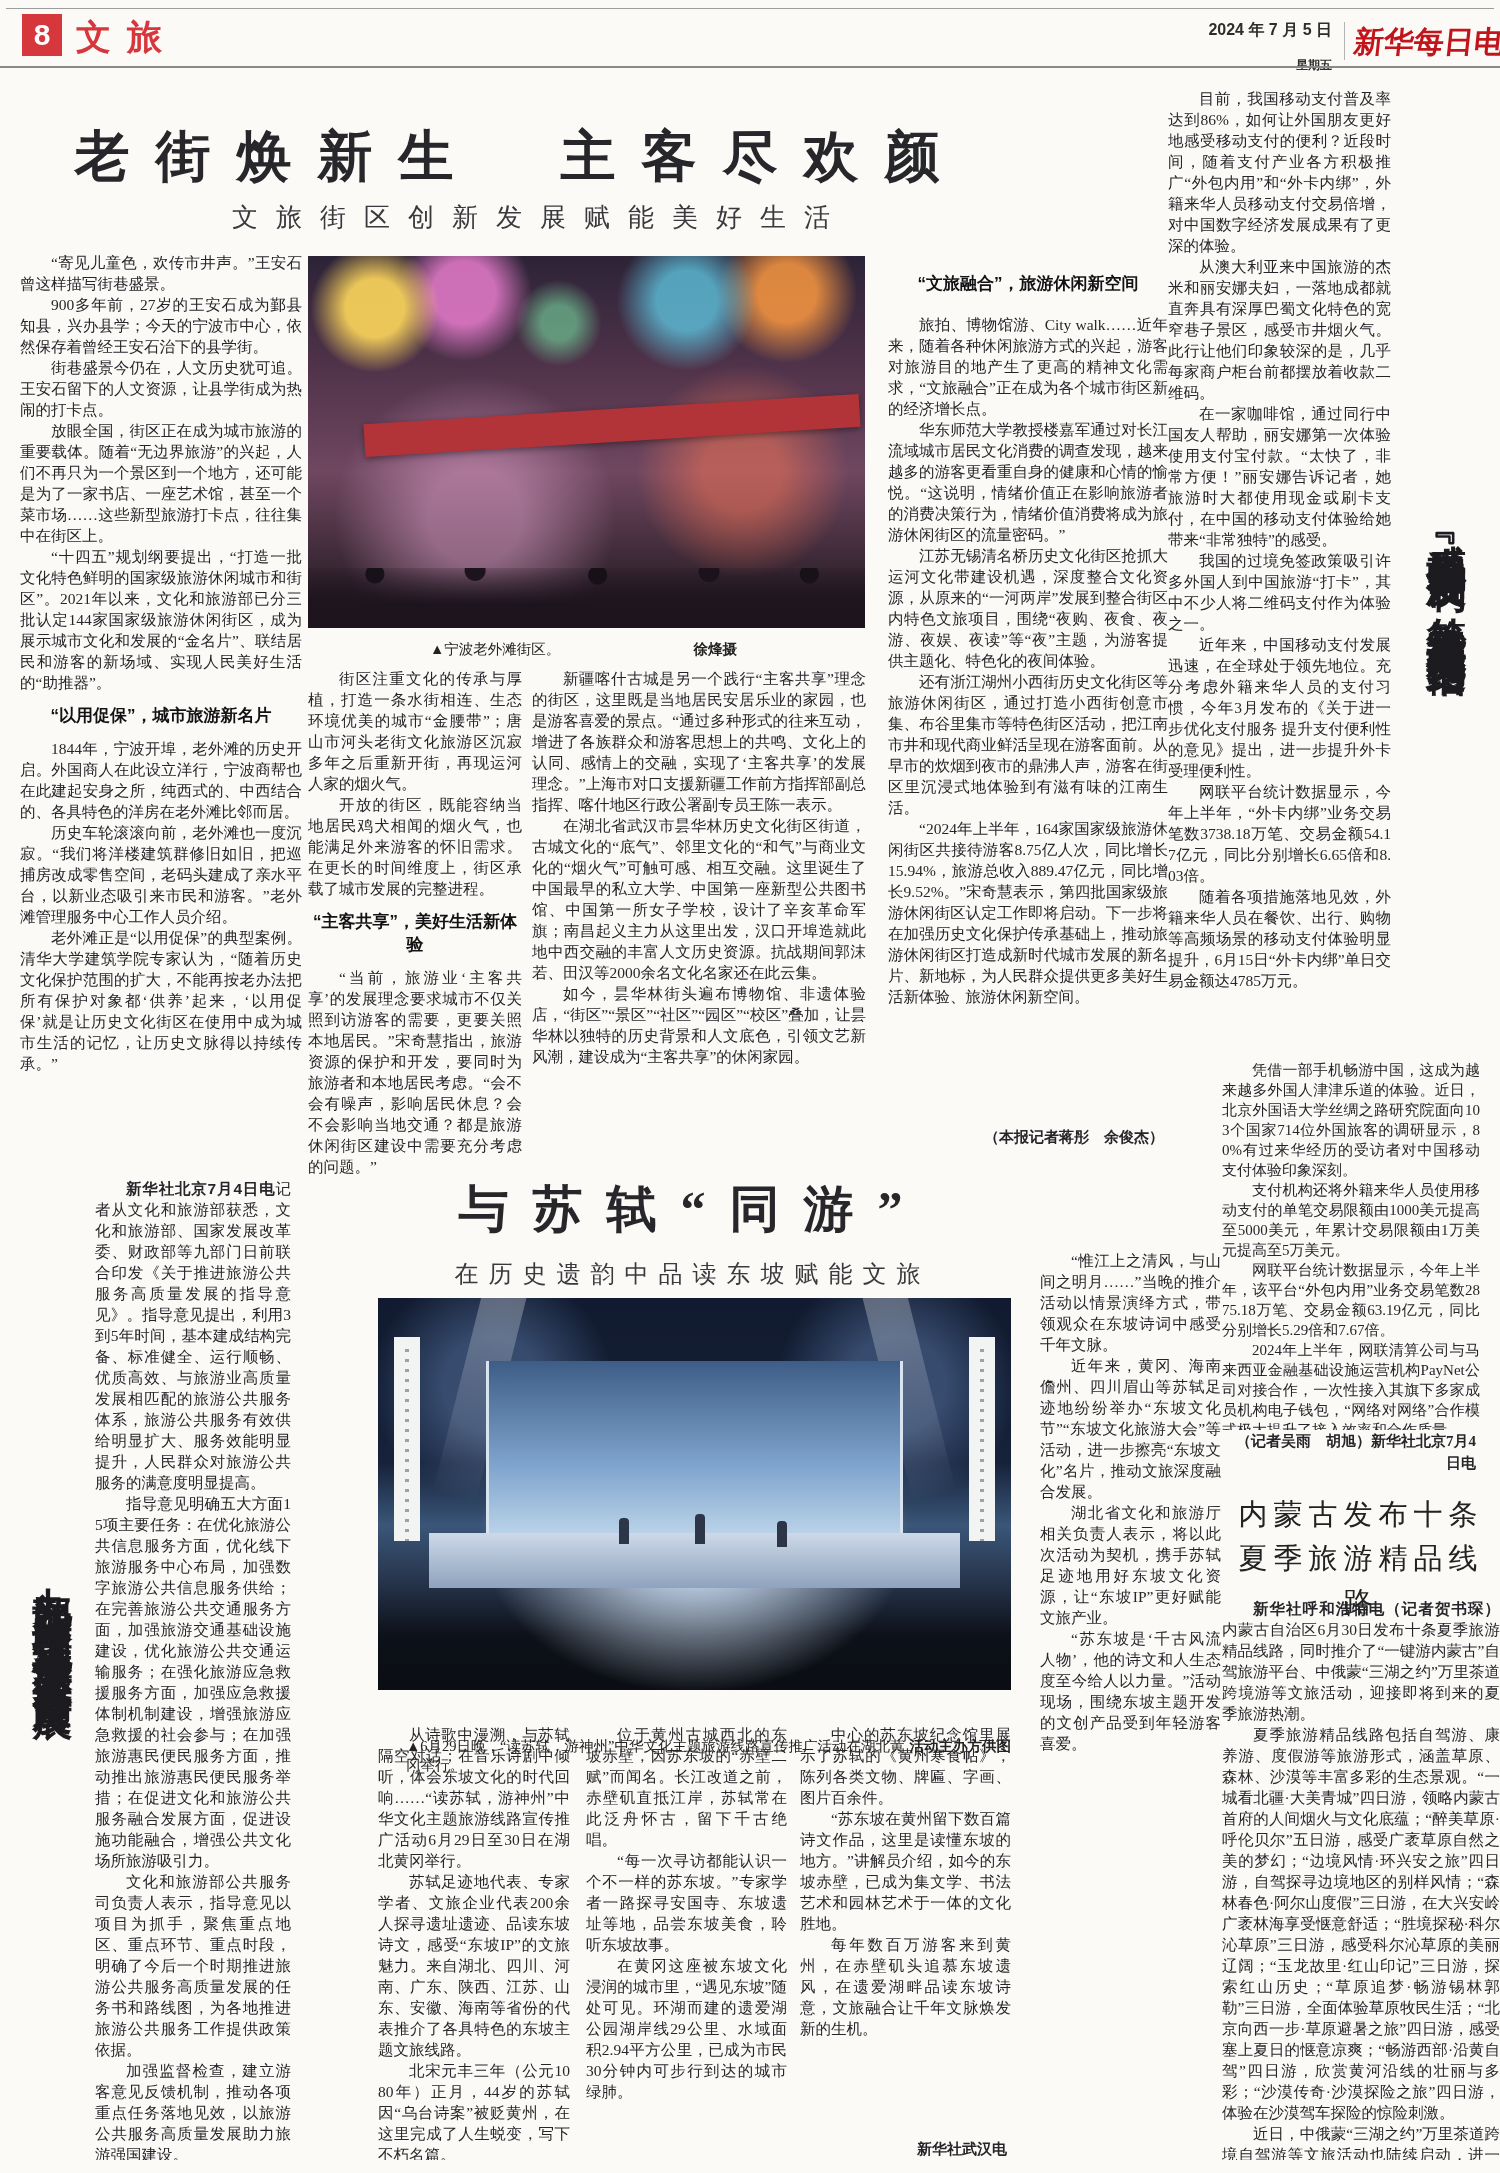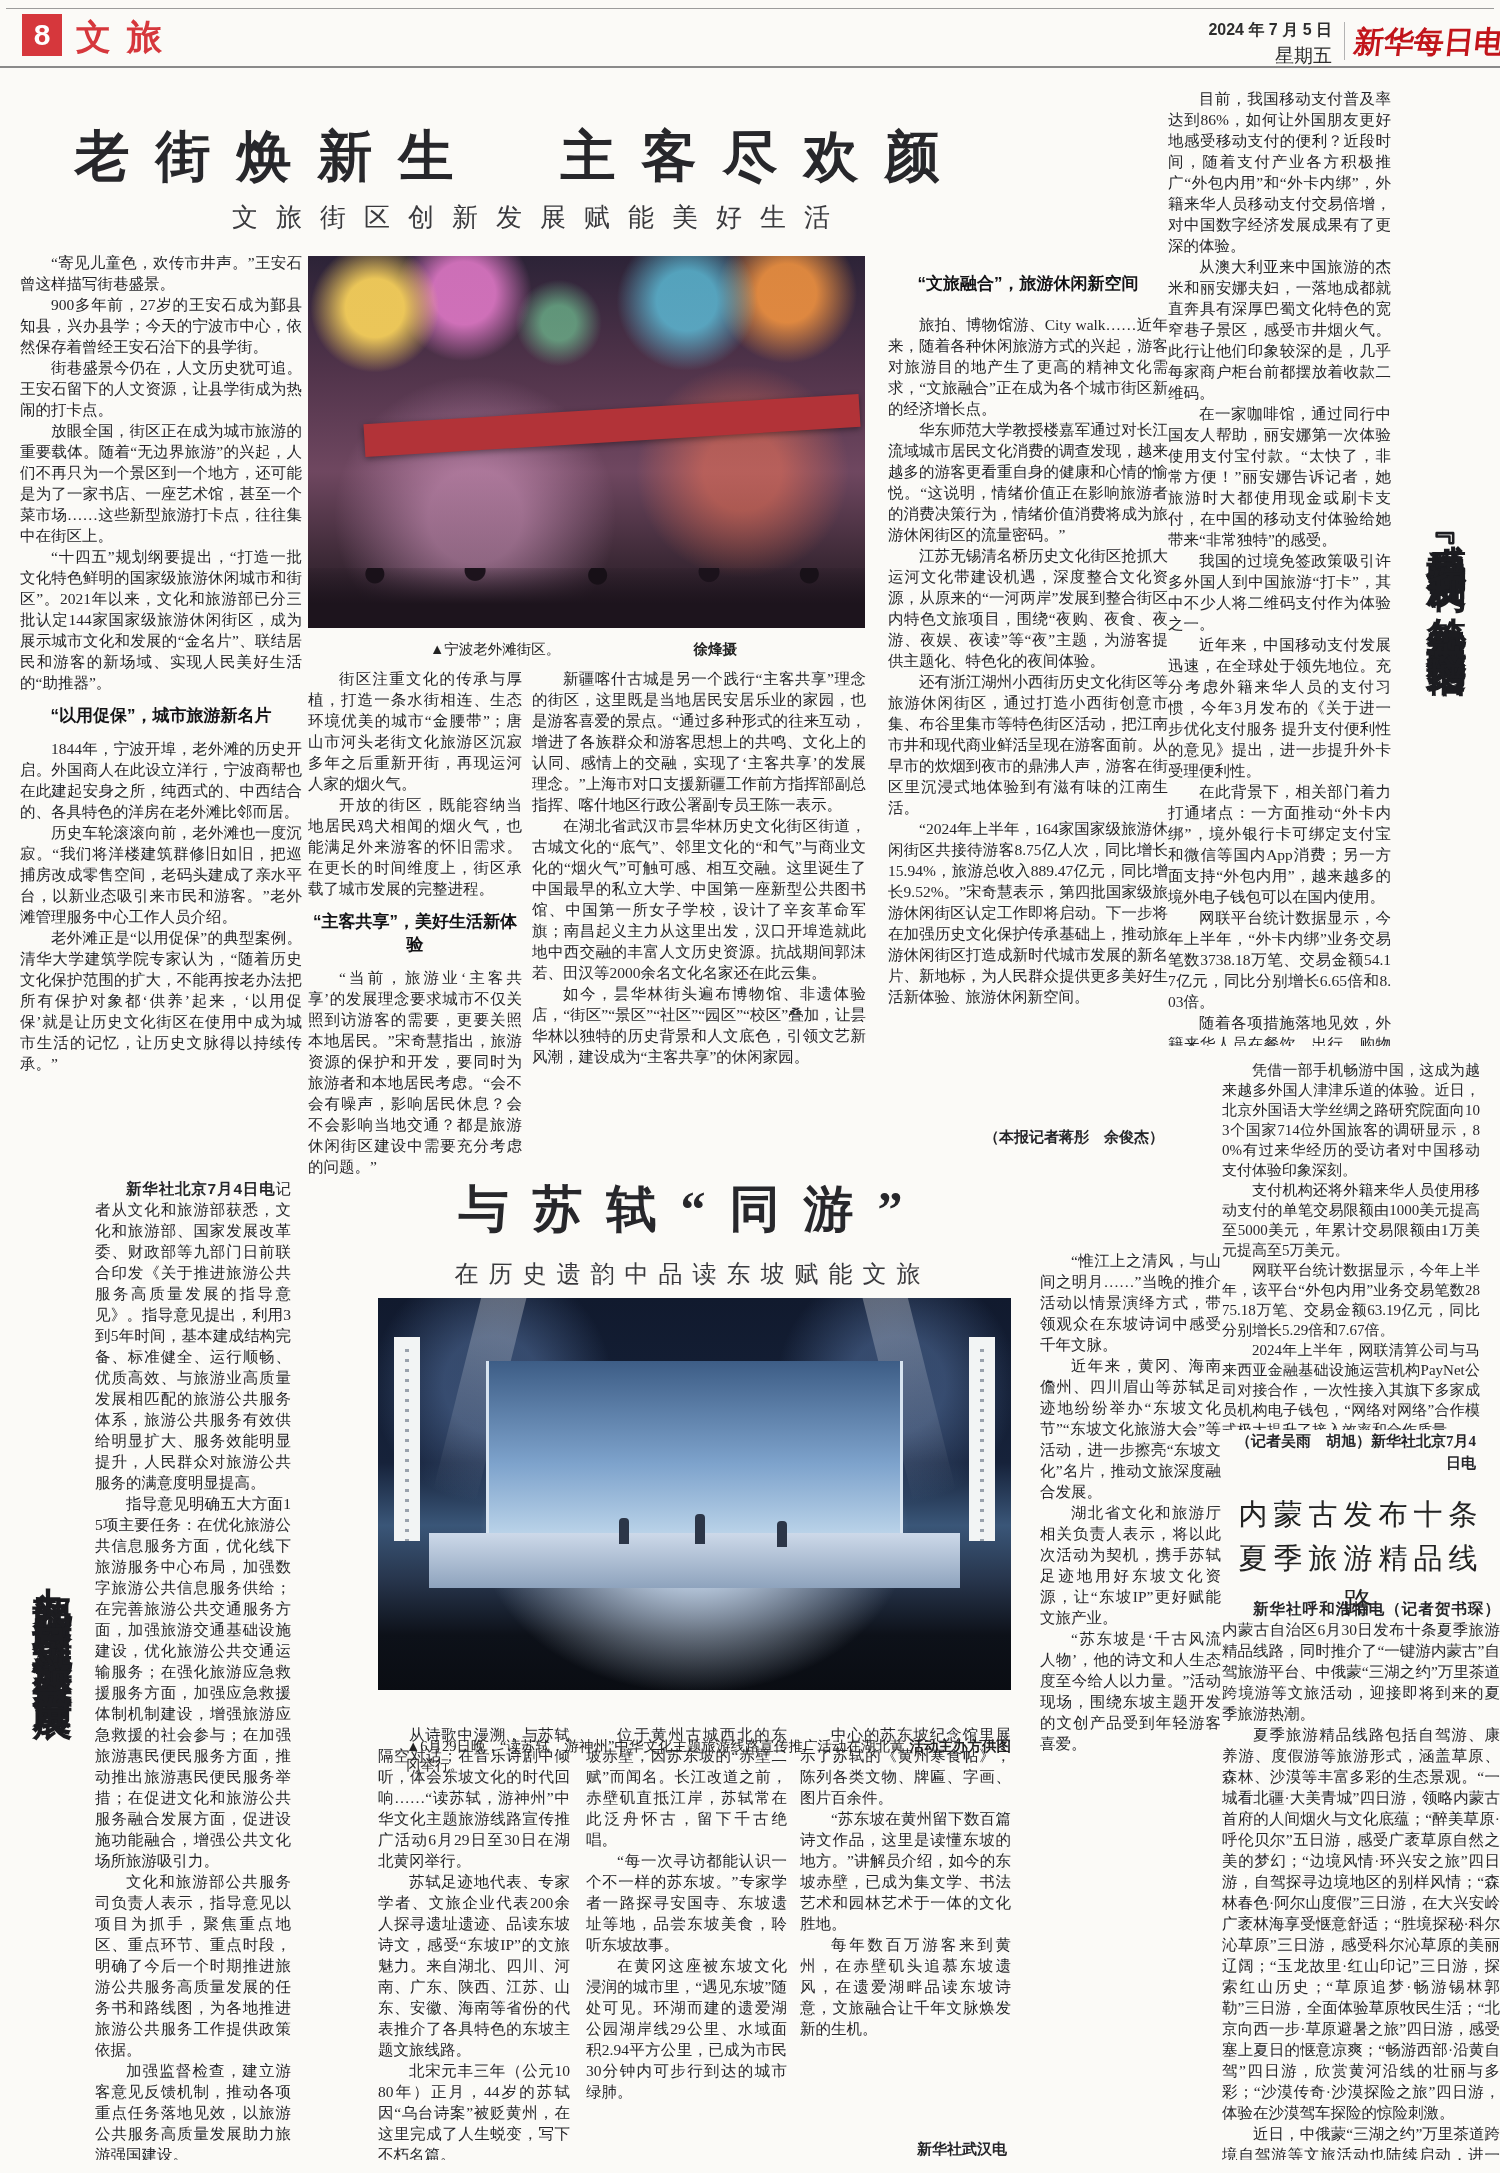--- a/index.html
+++ b/index.html
@@ -6,21 +6,21 @@
   #paper{position:relative;width:1500px;height:2173px;background:#fbfaf7;margin:0 auto;
          overflow:hidden;font-family:"Liberation Serif","DejaVu Serif",serif;color:#26262a;}
   .abs{position:absolute;}
   .hairline{border-top:1px solid #9c9c9c;height:0;}
   .pagebox{background:#d6373c;color:#fff;font-family:"Liberation Sans",sans-serif;
            font-weight:bold;font-size:30px;display:flex;align-items:center;justify-content:center;}
   .section-title{color:#d6373c;font-weight:bold;font-size:35px;letter-spacing:16px;
                  font-family:"Liberation Serif",serif;}
   .dateblock{text-align:right;font-family:"Liberation Sans",sans-serif;color:#2d2d2d;}
   .dateblock .d1{font-size:16px;font-weight:bold;}
-  .dateblock .d2{font-size:19px;font-weight:normal;margin-top:2px;}
+  .dateblock .d2{font-size:12px;font-weight:bold;margin-top:16px;}
   .vdivider{border-left:1px solid #b3b3b3;width:0;}
   .masthead{color:#c2151b;font-weight:bold;font-size:30px;transform:skewX(-6deg);
             letter-spacing:0px;white-space:nowrap;}
   .main-headline{font-size:55px;font-weight:bold;letter-spacing:26px;text-align:center;
                  color:#27272b;white-space:nowrap;}
   .deck{font-size:26px;letter-spacing:18px;text-align:center;color:#3a3a3e;white-space:nowrap;}
   .col{overflow:hidden;}
   .para{margin:0;text-indent:2em;text-align:justify;font-size:15.5px;line-height:21px;
         word-break:break-all;color:#26262a;}
   .subhead{font-family:"Liberation Sans",sans-serif;font-weight:bold;font-size:17px;
@@ -137,21 +137,20 @@
     </div>
     <div class="byline">（本报记者蒋彤　余俊杰）</div>
   </div>
 
   <div class="abs col" style="left:1168px;top:88px;width:223px;height:958px;">
     <p class="para">目前，我国移动支付普及率达到86%，如何让外国朋友更好地感受移动支付的便利？近段时间，随着支付产业各方积极推广“外包内用”和“外卡内绑”，外籍来华人员移动支付交易倍增，对中国数字经济发展成果有了更深的体验。</p>
     <p class="para">从澳大利亚来中国旅游的杰米和丽安娜夫妇，一落地成都就直奔具有深厚巴蜀文化特色的宽窄巷子景区，感受市井烟火气。此行让他们印象较深的是，几乎每家商户柜台前都摆放着收款二维码。</p>
     <p class="para">在一家咖啡馆，通过同行中国友人帮助，丽安娜第一次体验使用支付宝付款。“太快了，非常方便！”丽安娜告诉记者，她旅游时大都使用现金或刷卡支付，在中国的移动支付体验给她带来“非常独特”的感受。</p>
     <p class="para">我国的过境免签政策吸引许多外国人到中国旅游“打卡”，其中不少人将二维码支付作为体验之一。</p>
     <p class="para">近年来，中国移动支付发展迅速，在全球处于领先地位。充分考虑外籍来华人员的支付习惯，今年3月发布的《关于进一步优化支付服务 提升支付便利性的意见》提出，进一步提升外卡受理便利性。</p>
-    <p class="para">在此背景下，相关部门着力打通堵点：一方面推动“外卡内绑”，境外银行卡可绑定支付宝和微信等国内App消费；另一方面支持“外包内用”，越来越多的境外电子钱包可以在国内使用。</p>
     <p class="para">网联平台统计数据显示，今年上半年，“外卡内绑”业务交易笔数3738.18万笔、交易金额54.17亿元，同比分别增长6.65倍和8.03倍。</p>
     <p class="para">随着各项措施落地见效，外籍来华人员在餐饮、出行、购物等高频场景的移动支付体验明显提升，6月15日“外卡内绑”单日交易金额达4785万元。</p>
   </div>
 
   <div class="abs vh" style="left:1398px;top:92px;width:76px;height:956px;font-size:40px;letter-spacing:3px;">感受『扫码』消费便利，外籍来华人员移动支付交易倍增</div>
 
   <div class="abs col flexcol" style="left:1222px;top:1060px;width:258px;height:414px;">
     <div class="fill">
       <p class="para" style="font-size:15px;line-height:20px;">凭借一部手机畅游中国，这成为越来越多外国人津津乐道的体验。近日，北京外国语大学丝绸之路研究院面向103个国家714位外国旅客的调研显示，80%有过来华经历的受访者对中国移动支付体验印象深刻。</p>
       <p class="para" style="font-size:15px;line-height:20px;">支付机构还将外籍来华人员使用移动支付的单笔交易限额由1000美元提高至5000美元，年累计交易限额由1万美元提高至5万美元。</p>

